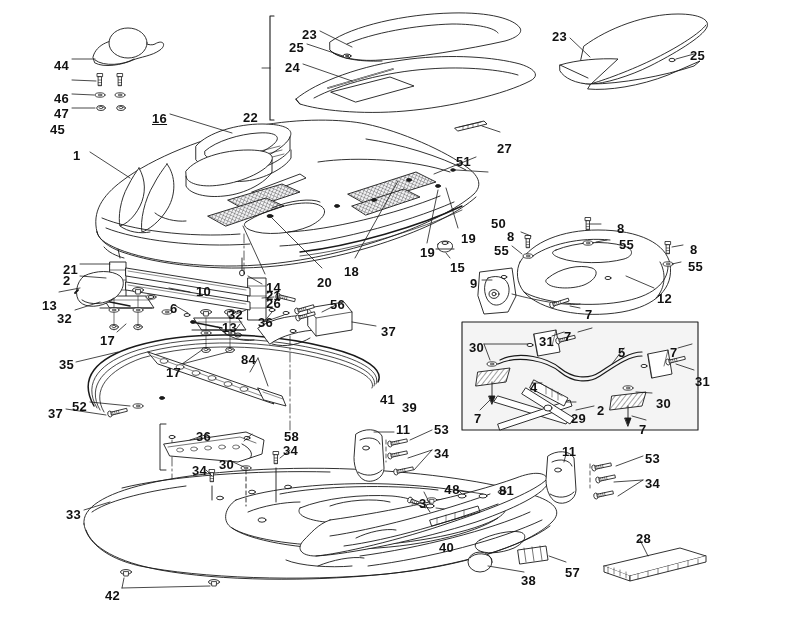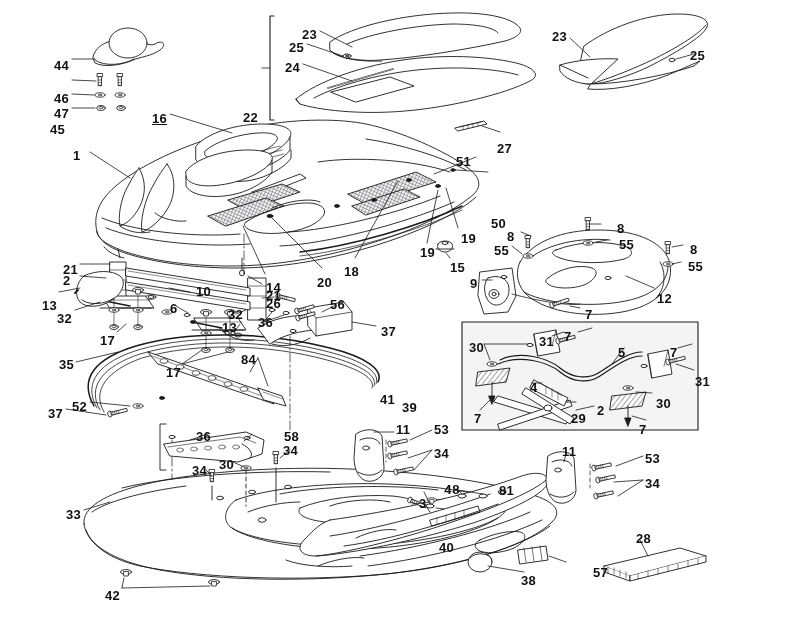--- a/index.html
+++ b/index.html
@@ -602,21 +602,21 @@
       <div class="cal" style="left: 283px; top: 444px;">34</div>
       <div class="cal" style="left: 192px; top: 464px;">34</div>
       <div class="cal" style="left: 219px; top: 458px;">30</div>
       <div class="cal" style="left: 66px; top: 508px;">33</div>
       <div class="cal" style="left: 105px; top: 589px;">42</div>
       <div class="cal" style="left: 419px; top: 497px;">3</div>
       <div class="cal" style="left: 439px; top: 503px; margin-top: 38px;">40</div>
       <div class="cal" style="left: 444px; top: 484px; font-family: Liberation Mono, monospace;">48</div>
       <div class="cal" style="left: 499px; top: 484px;">81</div>
       <div class="cal" style="left: 521px; top: 574px;">38</div>
-      <div class="cal" style="left: 593px; top: 566px; text-align: center;">57</div>
+      <div class="cal" style="left: 565px; top: 566px; text-align: center;">57</div>
       <div class="cal" style="left: 562px; top: 445px;">11</div>
       <div class="cal" style="left: 645px; top: 452px;">53</div>
       <div class="cal" style="left: 645px; top: 477px;">34</div>
       <div class="cal" style="left: 636px; top: 532px;">28</div>
       <div class="cal" style="left: 470px; top: 277px;">9</div>
       <div class="cal" style="left: 507px; top: 230px;">8</div>
       <div class="cal" style="left: 494px; top: 244px;">55</div>
       <div class="cal" style="left: 617px; top: 222px;">8</div>
       <div class="cal" style="left: 619px; top: 238px;">55</div>
       <div class="cal" style="left: 690px; top: 243px;">8</div>

